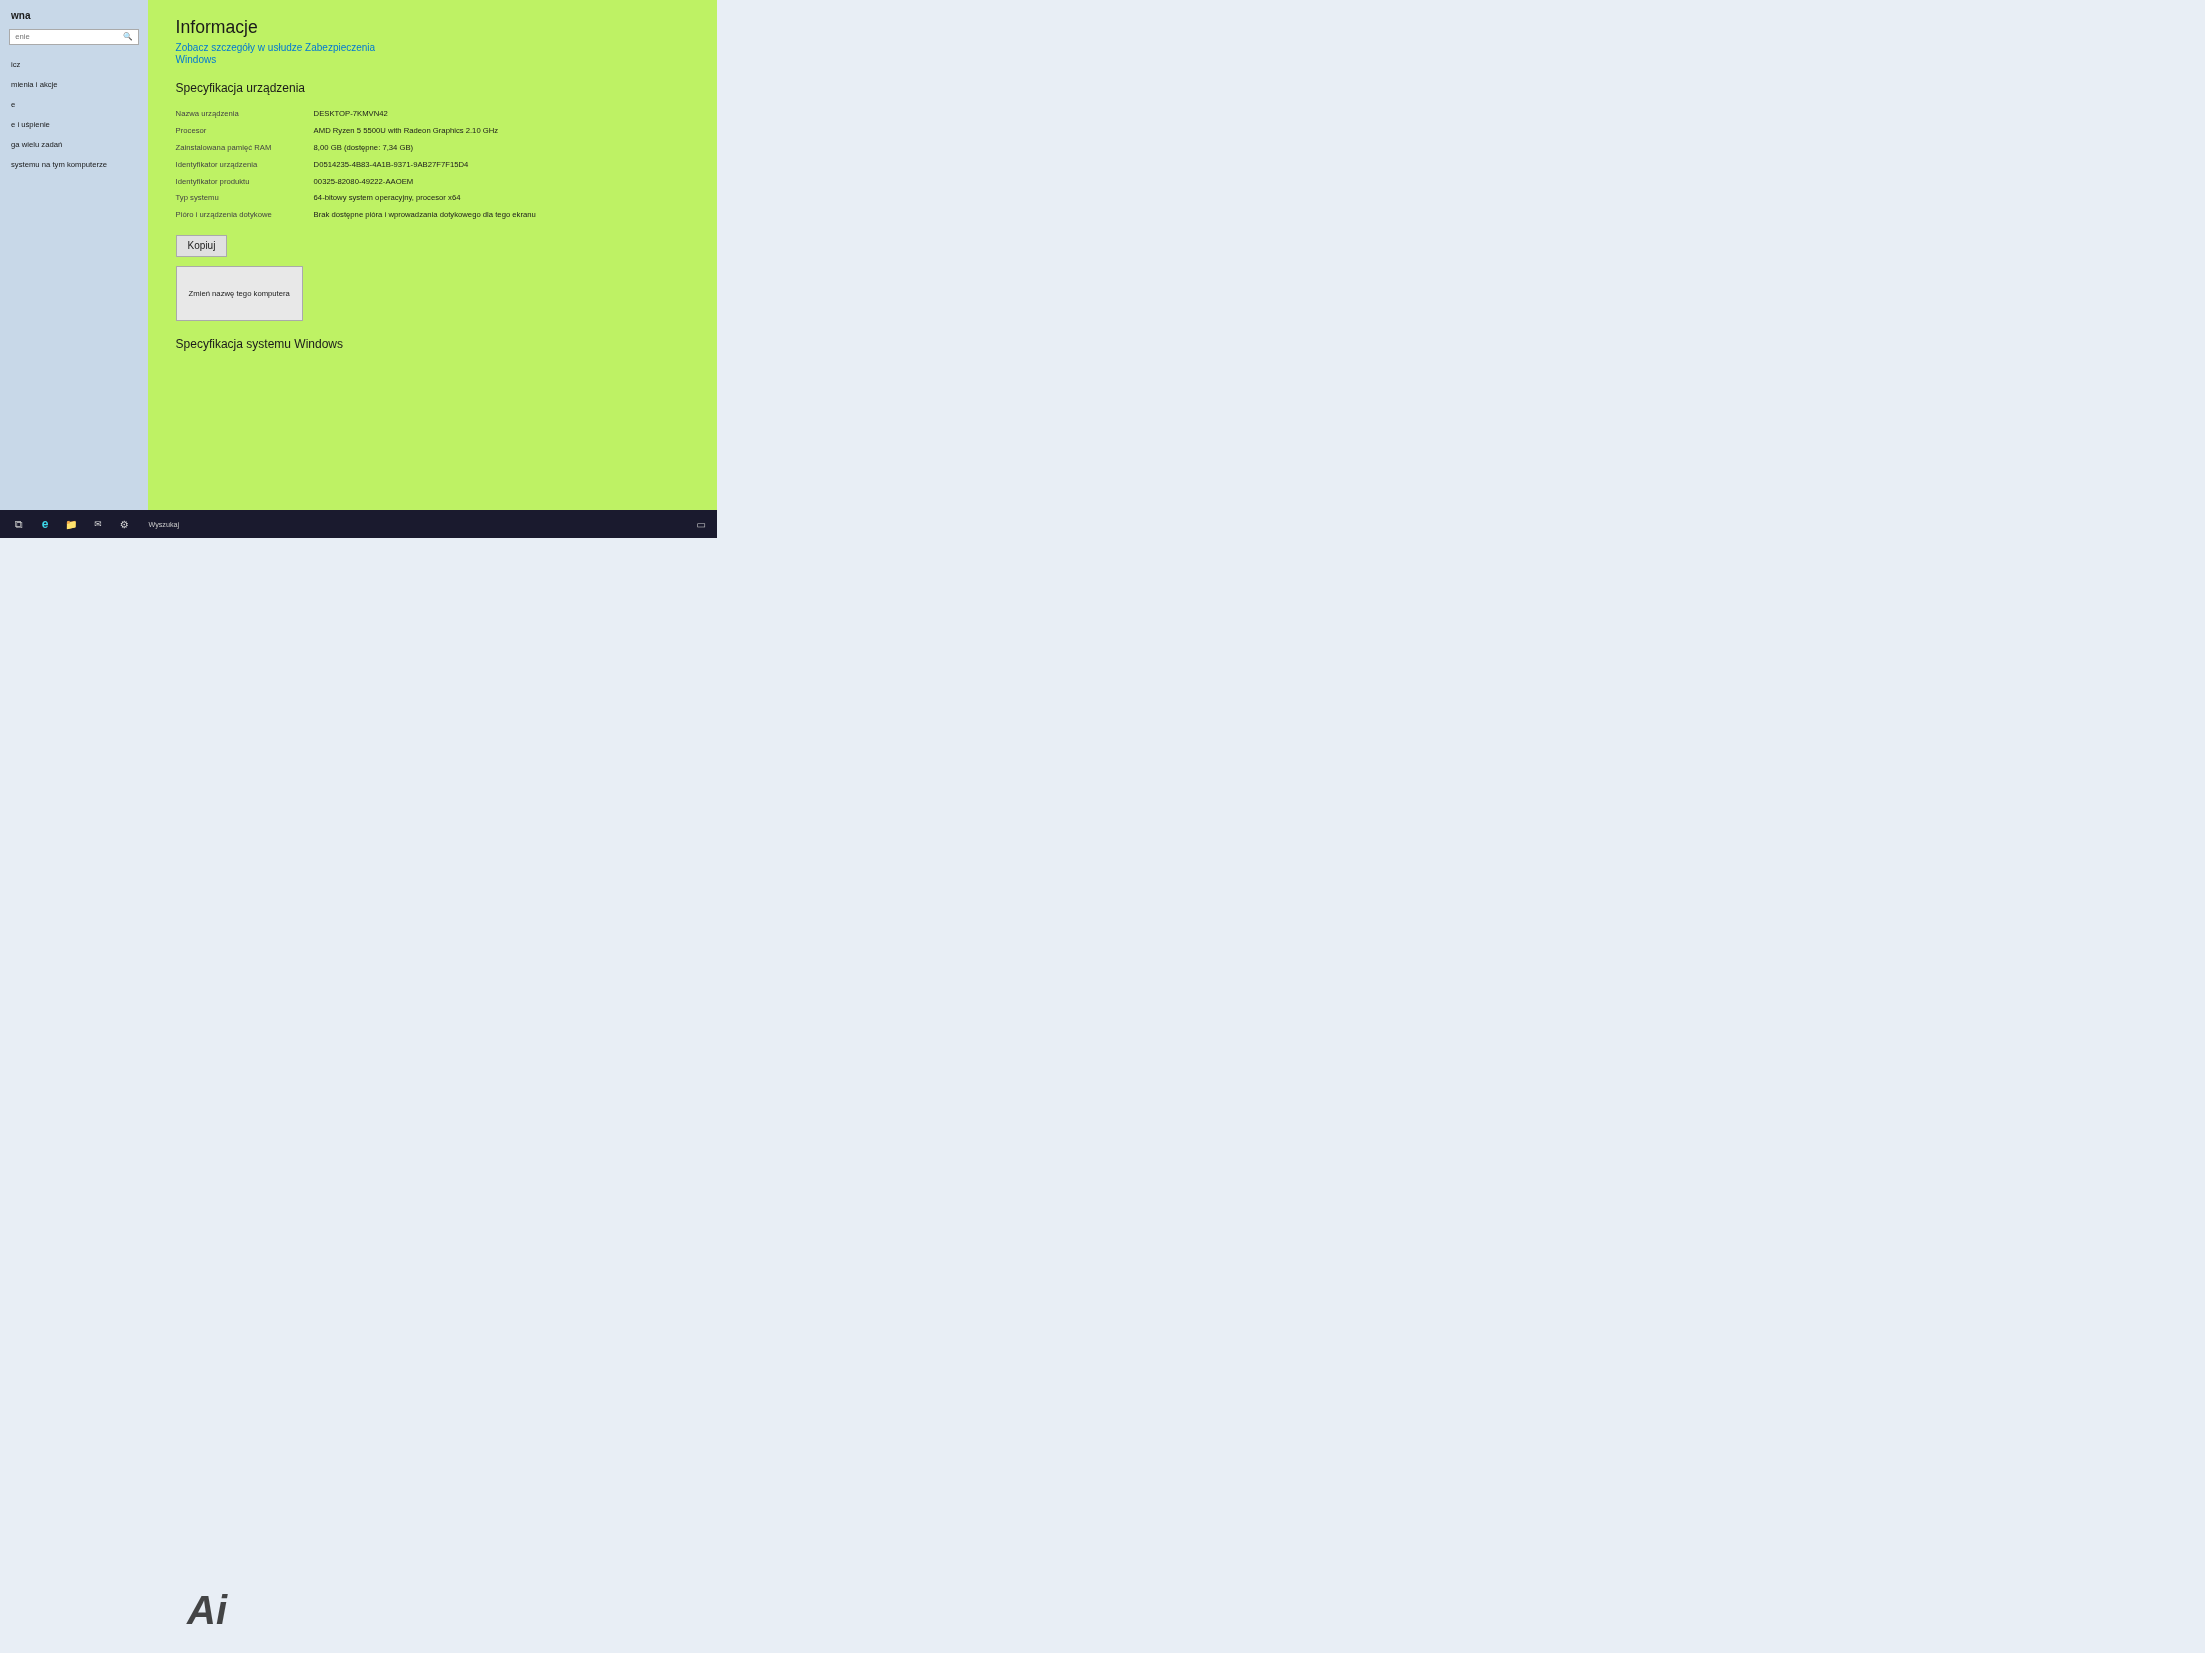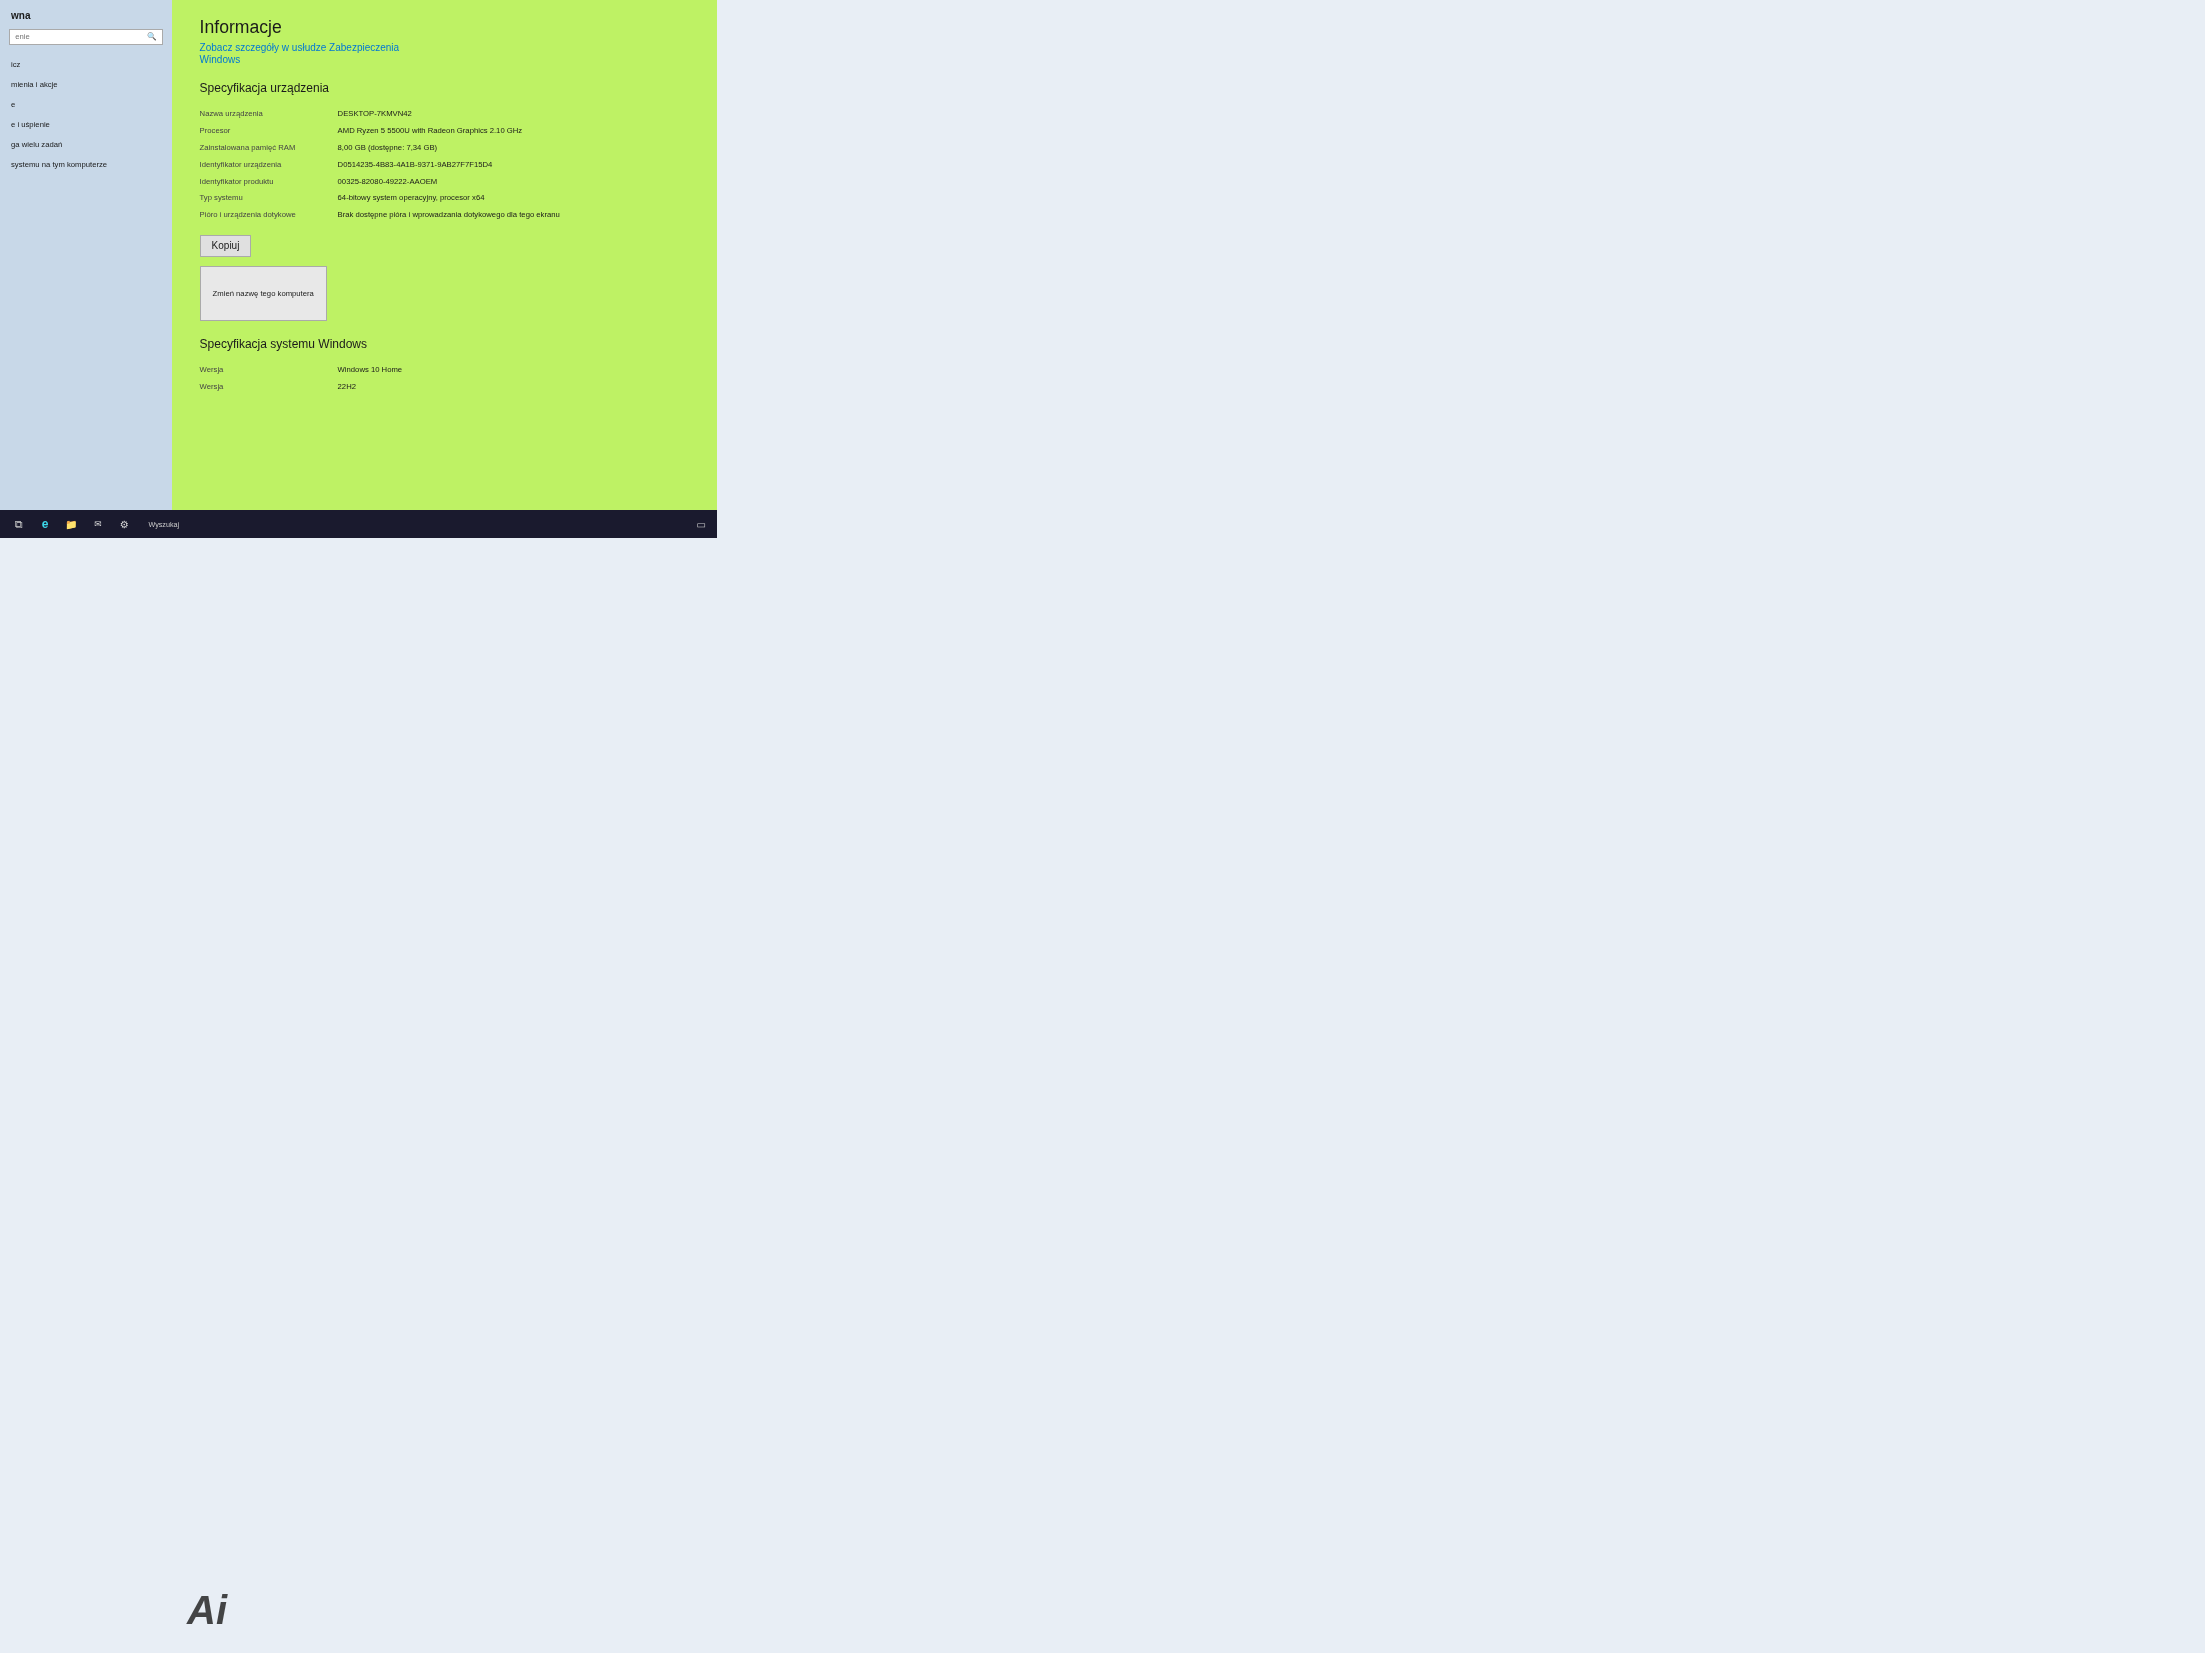--- a/index.html
+++ b/index.html
@@ -15,21 +15,21 @@
     }
 
     .main-layout {
       display: flex;
       flex: 1;
       overflow: hidden;
     }
 
     
     .sidebar {
-      width: 172px;
+      width: 148px;
       background: #c8d8e8;
       display: flex;
       flex-direction: column;
       padding: 0;
       flex-shrink: 0;
     }
 
     .sidebar-header {
       padding: 10px 11px 7.7px 11px;
       font-size: 10px;
@@ -291,32 +291,20 @@
       </tbody>
     </table>
 
     <button class="btn">Kopiuj</button>
     <br>
     <button class="btn-rename">Zmień nazwę tego komputera</button>
 
     
     <h2 class="section-title">Specyfikacja systemu Windows</h2>
 
-    <table class="spec-table">
-      <tbody>
-        <tr>
-          <td>Wersja</td>
-          <td>Windows 10 Home</td>
-        </tr>
-        <tr>
-          <td>Wersja</td>
-          <td>22H2</td>
-        </tr>
-      </tbody>
-    </table>
   </div>
 </div>
 
 <div class="taskbar">
   <span class="taskbar-icon taskview-icon">⧉</span>
   <span class="taskbar-icon edge" style="font-size:12px; color:#3dd9eb; font-weight:bold;">e</span>
   <span class="taskbar-icon explorer">📁</span>
   <span class="taskbar-icon mail">✉</span>
   <span class="taskbar-icon settings">⚙</span>
   <span class="taskbar-search">Wyszukaj</span>

